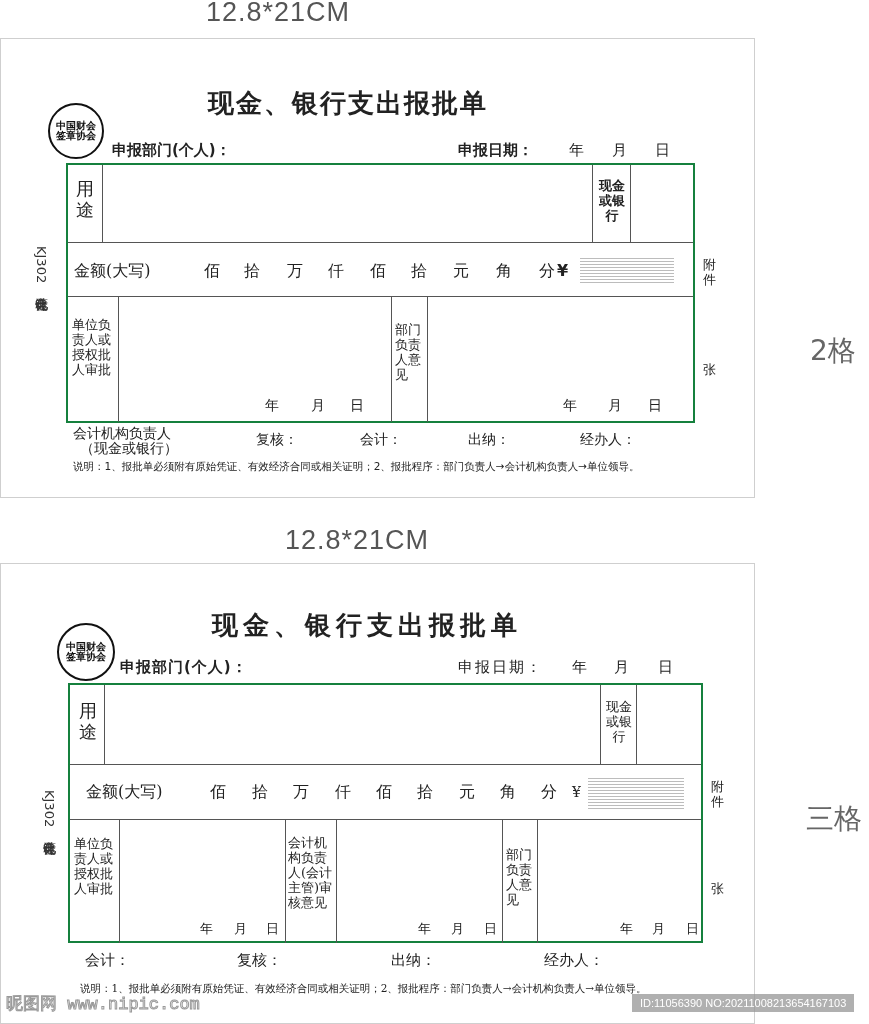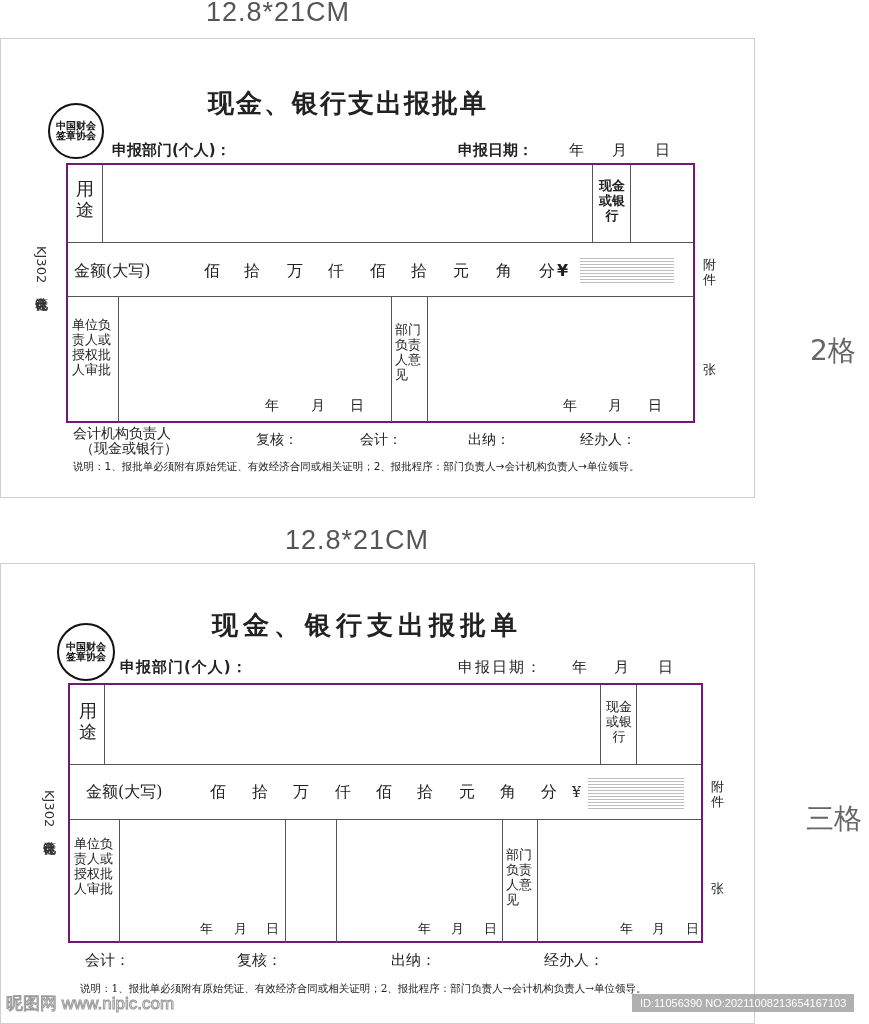--- a/index.html
+++ b/index.html
@@ -9,30 +9,30 @@
   .caption { font-family: "Liberation Sans", sans-serif; color: #555; font-size: 27px; letter-spacing: 1px; white-space: nowrap; }
   .side-label { font-family: "DejaVu Sans", sans-serif; color: #666; font-size: 28px; white-space: nowrap; }
   .sheet { border: 1px solid #cfcfcf; background: #fff; }
   .title { font-family: "DejaVu Sans", sans-serif; font-weight: bold; font-size: 26px; color: #222; white-space: nowrap; }
   .t15 { font-size: 15px; white-space: nowrap; }
   .t16 { font-size: 16px; white-space: nowrap; }
   .t14 { font-size: 14px; white-space: nowrap; }
   .t13 { font-size: 13px; white-space: nowrap; }
   .t11 { font-size: 10.5px; white-space: nowrap; }
   .bold { font-weight: bold; font-family: "DejaVu Sans", sans-serif; }
-  .box { border: 2px solid #701a75; }
+  .box { border: 2px solid #15803d; }
   .hl { position: absolute; height: 0; border-top: 1px solid #555; }
   .vl { position: absolute; width: 0; border-left: 1px solid #555; }
   .vtext { line-height: 1.15; white-space: normal; word-break: break-all; }
   .stamp { border: 2.5px solid #111; border-radius: 50%; display: flex; align-items: center; justify-content: center; }
   .stamp span { font-family: "DejaVu Serif", serif; font-size: 10px; font-weight: bold; line-height: 1.05; text-align: center; color: #111; }
   .lines { background: repeating-linear-gradient(to bottom, #bcbcbc 0, #bcbcbc 1px, transparent 1px, transparent 3px); }
   .vert { writing-mode: vertical-rl; font-family: "DejaVu Sans", sans-serif; font-size: 13px; color: #333; white-space: nowrap; }
   .watermark { font-family: "Liberation Sans", sans-serif; font-size: 11px; color: #fff; background: rgba(150,150,150,0.75); padding: 3px 8px; white-space: nowrap; }
-  .wm-logo { font-family: Liberation Sans, sans-serif; font-size: 17px; color: #fff; -webkit-text-stroke: 1px #999; white-space: nowrap; }
+  .wm-logo { font-family: Liberation Mono, monospace; font-size: 17px; color: #fff; -webkit-text-stroke: 1px #999; white-space: nowrap; }
 </style>
 </head>
 <body>
 
 <div class="abs caption" style="left:206px;top:-3px;">12.8*21CM</div>
 <div class="abs sheet" style="left:0;top:38px;width:755px;height:460px;"></div>
 <div class="abs side-label" style="left:810px;top:332px;">2格</div>
 
 <div class="abs stamp" style="left:48px;top:103px;width:56px;height:56px;">
     <span style="width:40px;">中国财会签章协会</span>
@@ -139,20 +139,21 @@
   <div class="abs t14" style="left:502px;top:99px;">¥</div>
   <div class="abs lines" style="left:518px;top:93px;width:96px;height:32px;"></div>
 
   <div class="vl" style="left:49px;top:134px;height:124px;"></div>
   <div class="abs t13 vtext" style="left:4px;top:152px;width:45px;">单位负责人或授权批人审批</div>
   <div class="abs" style="left:51px;top:136px;width:164px;height:121px;"></div>
   <div class="abs t13" style="left:130px;top:235px;">年</div>
   <div class="abs t13" style="left:164px;top:235px;">月</div>
   <div class="abs t13" style="left:196px;top:235px;">日</div>
   <div class="vl" style="left:215px;top:134px;height:124px;"></div>
+  <div class="abs t13 vtext" style="left:218px;top:151px;width:48px;">会计机构负责人(会计主管)审核意见</div>
   <div class="vl" style="left:266px;top:134px;height:124px;"></div>
   <div class="abs" style="left:268px;top:136px;width:164px;height:121px;"></div>
   <div class="abs t13" style="left:348px;top:235px;">年</div>
   <div class="abs t13" style="left:381px;top:235px;">月</div>
   <div class="abs t13" style="left:414px;top:235px;">日</div>
   <div class="vl" style="left:432px;top:134px;height:124px;"></div>
   <div class="abs t13 vtext" style="left:436px;top:163px;width:32px;">部门负责人意见</div>
   <div class="vl" style="left:467px;top:134px;height:124px;"></div>
   <div class="abs" style="left:469px;top:136px;width:160px;height:121px;"></div>
   <div class="abs t13" style="left:550px;top:235px;">年</div>

